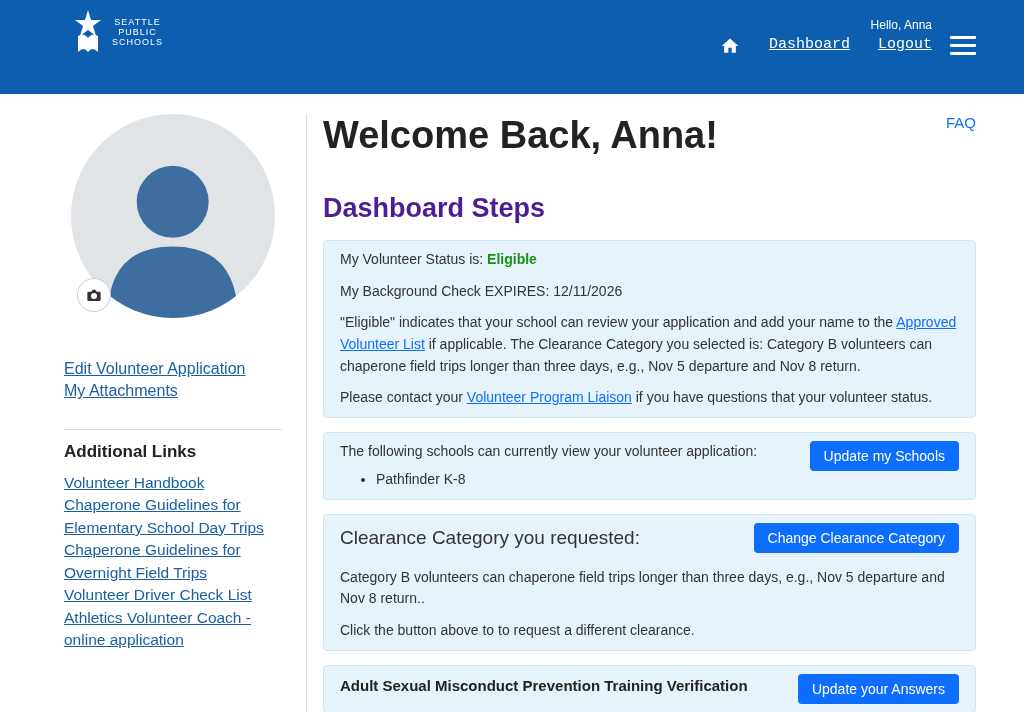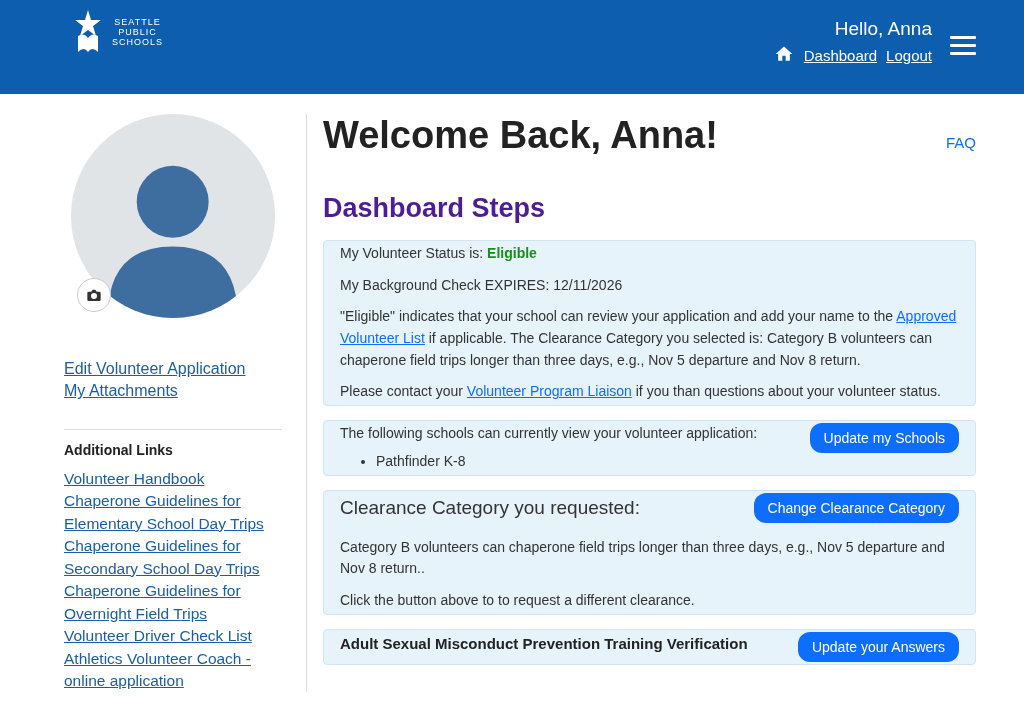--- a/index.html
+++ b/index.html
@@ -3,49 +3,49 @@
 <meta charset="utf-8">
 <style>
 * { box-sizing: border-box; margin: 0; padding: 0; }
 body { font-family: "Segoe UI", Arial, sans-serif; font-size: 14px; color: #333; background: #fff; }
 .header { background: #0d5eaf; color: #fff; height: 94px; display: flex; align-items: flex-start; padding: 8px 48px 0 64px; }
 .logo { display: flex; align-items: center; font-size: 10px; line-height: 1.1; letter-spacing: 0.5px; }
 .logo svg { width: 48px; height: 48px; }
 .logo-text { font-size: 9px; text-align: center; margin-top: 2px; font-weight: 300; letter-spacing: 1px; }
 .header-right { margin-left: auto; display: flex; align-items: flex-start; gap: 18px; padding-top: 10px; }
 .header-links { text-align: right; }
-.greeting { font-size: 19px; margin-bottom: 4px; }
-.nav-row { display: flex; align-items: flex-end; gap: 9px; justify-content: flex-end; }
+.greeting { font-size: 12px; margin-bottom: 4px; }
+.nav-row { display: flex; align-items: flex-start; gap: 28px; justify-content: flex-end; font-family: Liberation Mono, monospace; }
 .nav-row a { color: #fff; text-decoration: underline; font-size: 15px; }
 .home-icon { width: 22px; height: 20px; fill: #fff; }
 .hamburger { display: flex; flex-direction: column; gap: 5px; cursor: pointer; padding-top: 18px; }
 .hamburger span { display: block; width: 26px; height: 3px; background: #fff; border-radius: 1px; }
 .content { display: flex; padding: 20px 48px 40px 64px; gap: 24px; }
 .sidebar { width: 218px; flex-shrink: 0; }
 .avatar-wrap { position: relative; width: 204px; height: 204px; margin: 0 auto 40px; }
 .avatar-bg { width: 100%; height: 100%; border-radius: 50%; background: #e1e4e6; display: flex; align-items: flex-end; justify-content: center; overflow: hidden; }
 .avatar-svg { width: 84%; height: 84%; }
 .camera-btn { position: absolute; bottom: 6px; left: 6px; width: 34px; height: 34px; border-radius: 50%; background: #fff; border: 1px solid #ccc; display: flex; align-items: center; justify-content: center; cursor: pointer; }
 .camera-btn svg { width: 16px; height: 14px; fill: #333; }
 .sidebar-links a { display: block; color: #1a5fa3; text-decoration: underline; font-size: 16px; line-height: 1.4; margin-bottom: 0; }
 .sidebar hr { border: none; border-top: 1px solid #ddd; margin: 26px 0 12px; }
-.sidebar h3 { font-size: 14px; font-weight: 700; color: #222; margin-bottom: 10px; }
+.sidebar h3 { font-size: 17px; font-weight: 700; color: #222; margin-bottom: 10px; }
 .add-links a { display: block; color: #1a5fa3; font-size: 15.5px; line-height: 1.45; }
 .main { flex: 1; border-left: 1px solid #ddd; padding-left: 16px; position: relative; }
-.faq { position: absolute; right: 0; top: 20px; color: #0d6efd; font-size: 15px; text-decoration: none; cursor: pointer; }
+.faq { position: absolute; right: 0; top: 0; color: #0d6efd; font-size: 15px; text-decoration: none; cursor: pointer; }
 h1.welcome { font-size: 38px; font-weight: 600; color: #222; margin-bottom: 36px; }
 h2.steps { font-size: 27px; font-weight: 700; color: #4c1d95; margin-bottom: 16px; }
-.card { background: #e6f3fb; border: 1px solid #d0e5f2; border-radius: 4px; padding: 2px 16px; margin-bottom: 14px; font-size: 14px; color: #333; line-height: 1.55; }
+.card { background: #e6f3fb; border: 1px solid #d0e5f2; border-radius: 4px; padding: 8px 16px; margin-bottom: 14px; font-size: 14px; color: #333; line-height: 1.55; }
 .card p { margin-bottom: 10px; }
 .card p:last-child { margin-bottom: 0; }
 .eligible { color: #1a8f1a; font-weight: 700; }
 .card a.inline { color: #0d6efd; text-decoration: underline; }
 .card .row { display: flex; justify-content: flex-start; align-items: flex-start; gap: 16px; }
 .card .row .txt { flex: 1; }
-.btn { background: #0d6efd; color: #fff; border: none; border-radius: 12px; padding: 7px 14px; font-size: 14px; cursor: pointer; white-space: nowrap; }
+.btn { background: #0d6efd; color: #fff; border: none; border-radius: 4px; padding: 7px 14px; font-size: 14px; cursor: pointer; white-space: nowrap; }
 .card ul { margin: 6px 0 0 36px; }
 .card ul li { font-size: 14px; }
 .card h4 { font-size: 15px; font-weight: 600; margin-bottom: 2px; color: #222; }
 .btn-col { display: flex; flex-direction: column; gap: 8px; align-items: flex-end; }
 </style>
 </head>
 <body>
 
 <div class="header">
   <div class="logo">
@@ -95,42 +95,41 @@
     </div>
     <div class="sidebar-links">
       <a href="#">Edit Volunteer Application</a>
       <a href="#">My Attachments</a>
     </div>
     <hr>
     <h3>Additional Links</h3>
     <div class="add-links">
       <a href="#">Volunteer Handbook</a>
       <a href="#">Chaperone Guidelines for Elementary School Day Trips</a>
-      <a href="#">Chaperone Guidelines for Secondary School Day Trips</a>
       <a href="#">Chaperone Guidelines for Overnight Field Trips</a>
       <a href="#">Volunteer Driver Check List</a>
       <a href="#">Athletics Volunteer Coach - online application</a>
     </div>
   </div>
 
   <div class="main">
     <a class="faq">FAQ</a>
     <h1 class="welcome">Welcome Back, Anna!</h1>
     <h2 class="steps">Dashboard Steps</h2>
 
     <div class="card">
       <p>
         <span>My Volunteer Status is: </span><span class="eligible">Eligible</span>
       </p>
       <p>My Background Check EXPIRES: 12/11/2026</p>
       <p>
         <span>"Eligible" indicates that your school can review your application and add your name to the </span><a class="inline" href="#">Approved Volunteer List</a><span> if applicable. The Clearance Category you selected is: Category B volunteers can chaperone field trips longer than three days, e.g., Nov 5 departure and Nov 8 return.</span>
       </p>
       <p>
-        <span>Please contact your </span><a class="inline" href="#">Volunteer Program Liaison</a><span> if you than questions about your volunteer status.</span>
+        <span>Please contact your </span><a class="inline" href="#">Volunteer Program Liaison</a><span> if you have questions that your volunteer status.</span>
       </p>
     </div>
 
     <div class="card">
       <div class="row">
         <div class="txt">
           <span>The following schools can currently view your volunteer application:</span>
           <ul>
             <li>Pathfinder K-8</li>
           </ul>

